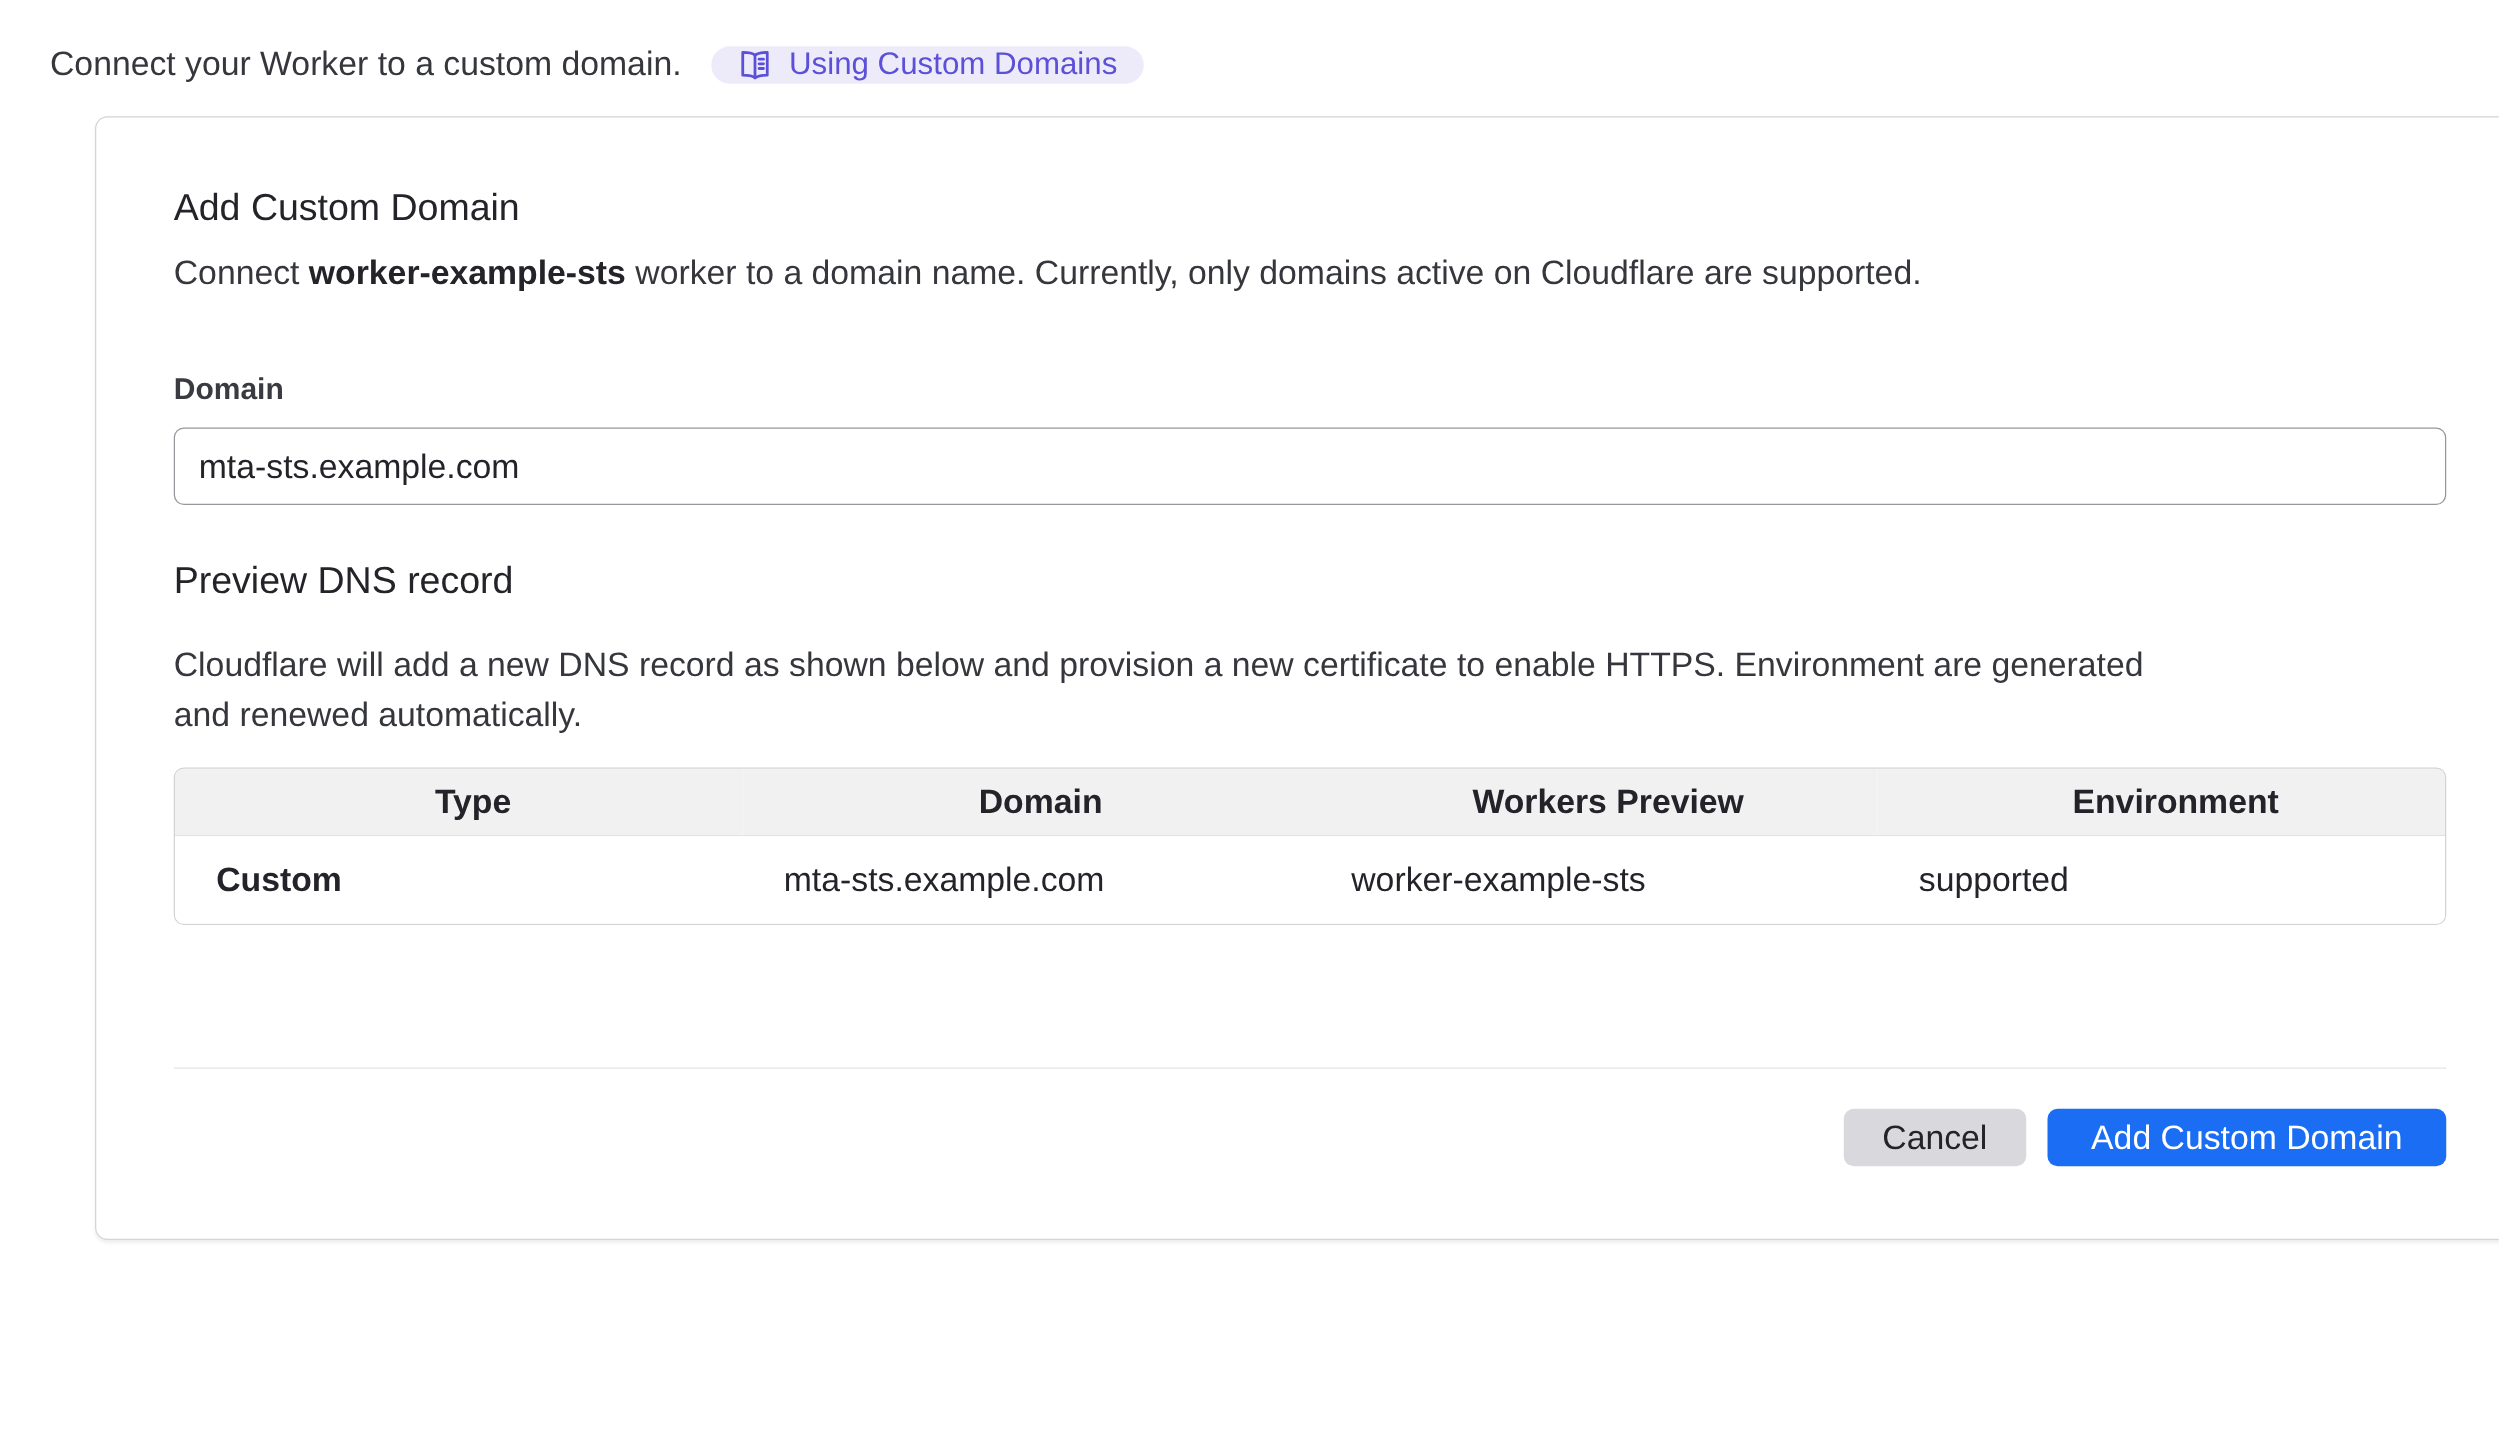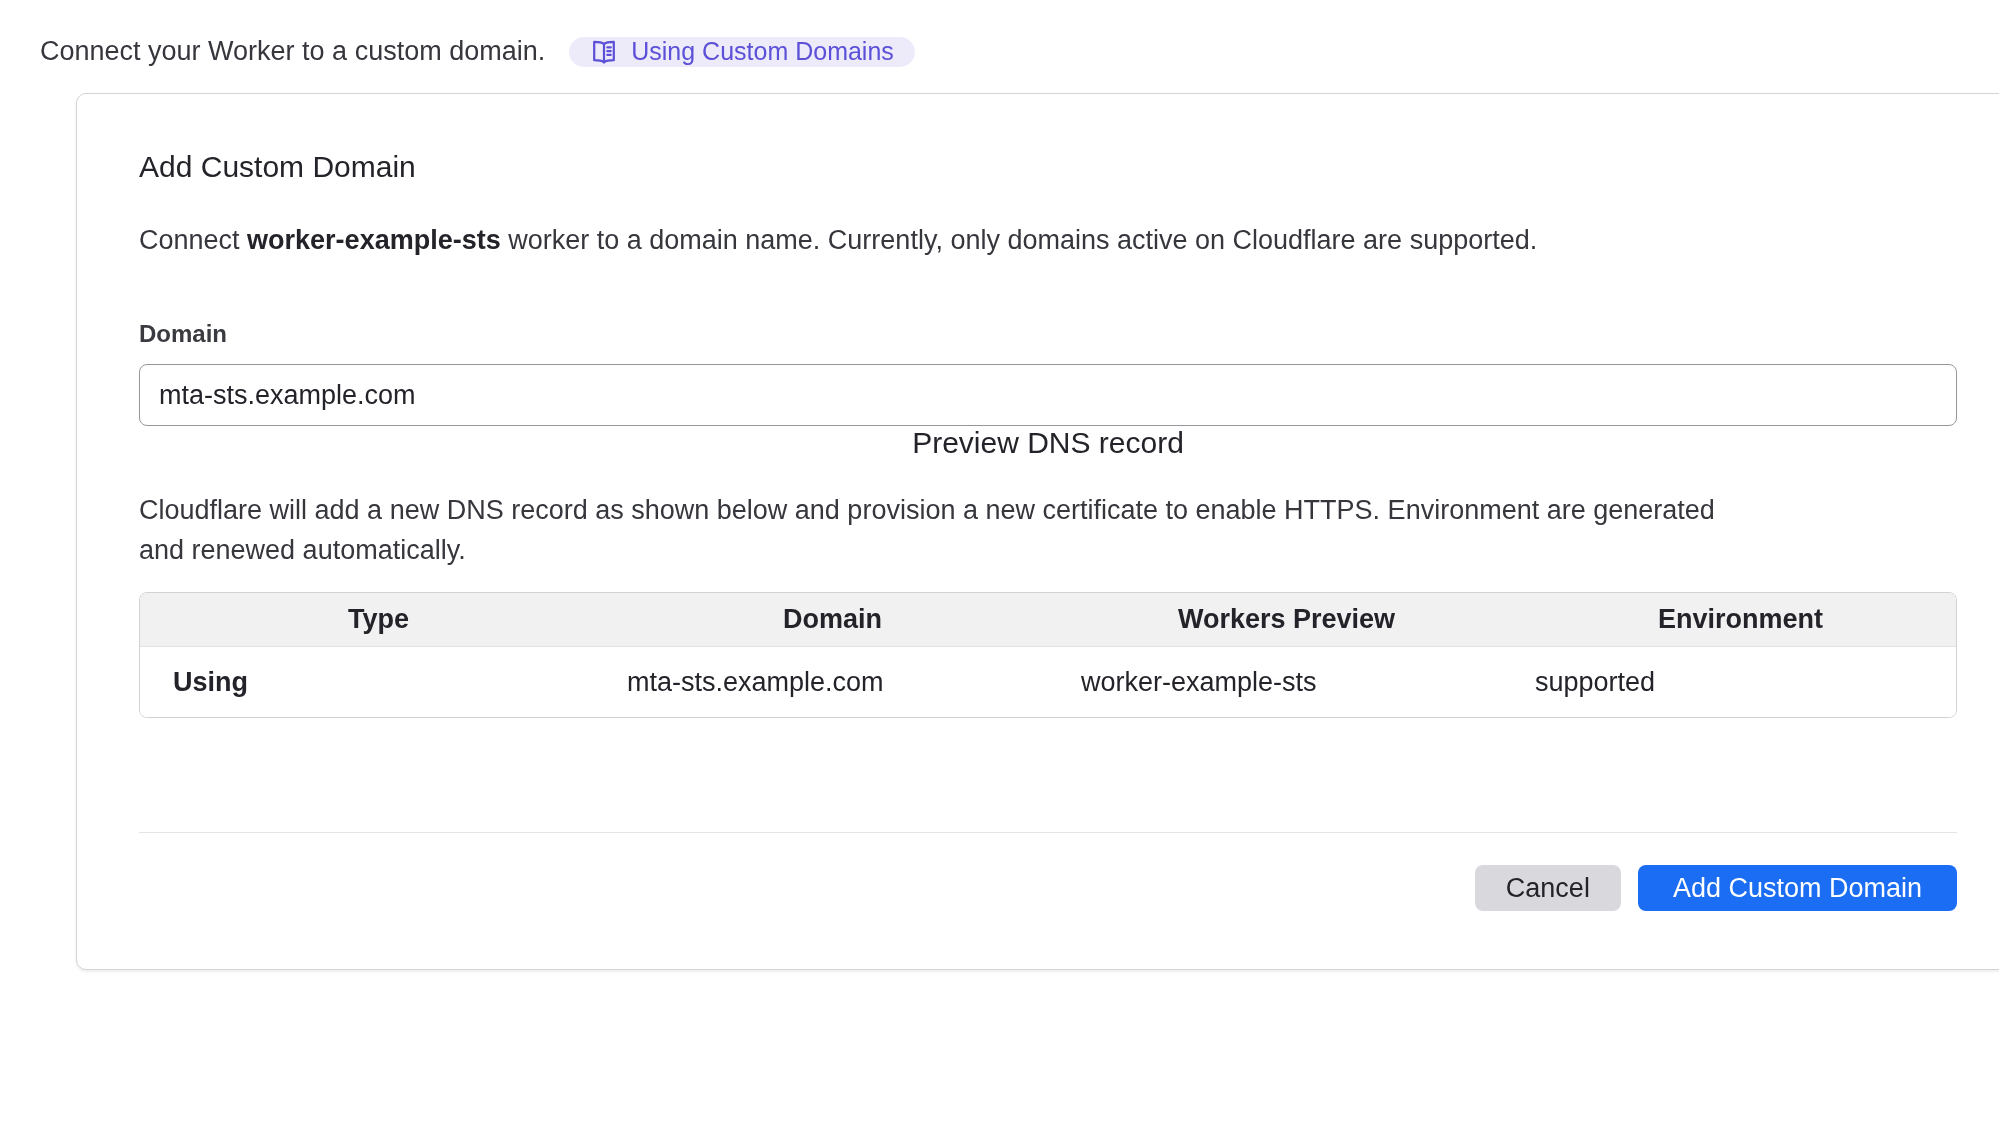--- a/index.html
+++ b/index.html
@@ -40,23 +40,23 @@
 
   
   .card{
     margin:26px 0 0 36px;width:1934px;
     border:1.5px solid var(--card-border,#D4D4D9);
     border-radius:10px;background:#fff;
     box-shadow:0 2px 3px rgba(0,0,0,.07);
     padding:56px 52px 58px 62px;
   }
   .card h2{font-size:30px;font-weight:400;color:var(--text-primary);}
-  .desc{font-size:27px;line-height:40px;color:var(--text-secondary);margin-top:36px;}
+  .desc{font-size:27px;line-height:40px;color:var(--text-secondary);margin-top:14px;}
   .desc strong{color:var(--text-primary);font-weight:700;}
-  .preview-heading{text-align:center;}
+  .preview-heading{margin-top:44px;}
   .preview-desc{margin-top:30px;max-width:1580px;}
 
   .field-label{display:block;margin-top:60px;font-size:24px;font-weight:700;color:#3A3B41;}
   .domain-input{
     display:block;margin-top:16px;width:100%;height:62px;
     border:1.5px solid var(--input-border,#96969D);border-radius:8px;
     padding:0 19px;font-size:27px;font-family:inherit;color:var(--text-primary);
     background:#fff;outline:none;
   }
 
@@ -121,21 +121,21 @@
         <thead>
           <tr>
             <th>Type</th>
             <th>Domain</th>
             <th>Workers Preview</th>
             <th>Environment</th>
           </tr>
         </thead>
         <tbody>
           <tr>
-            <td class="cell-bold">Using</td>
+            <td class="cell-bold">Custom</td>
             <td>mta-sts.example.com</td>
             <td>worker-example-sts</td>
             <td>supported</td>
           </tr>
         </tbody>
       </table>
     </div>
 
     <hr class="footer-divider">
 

